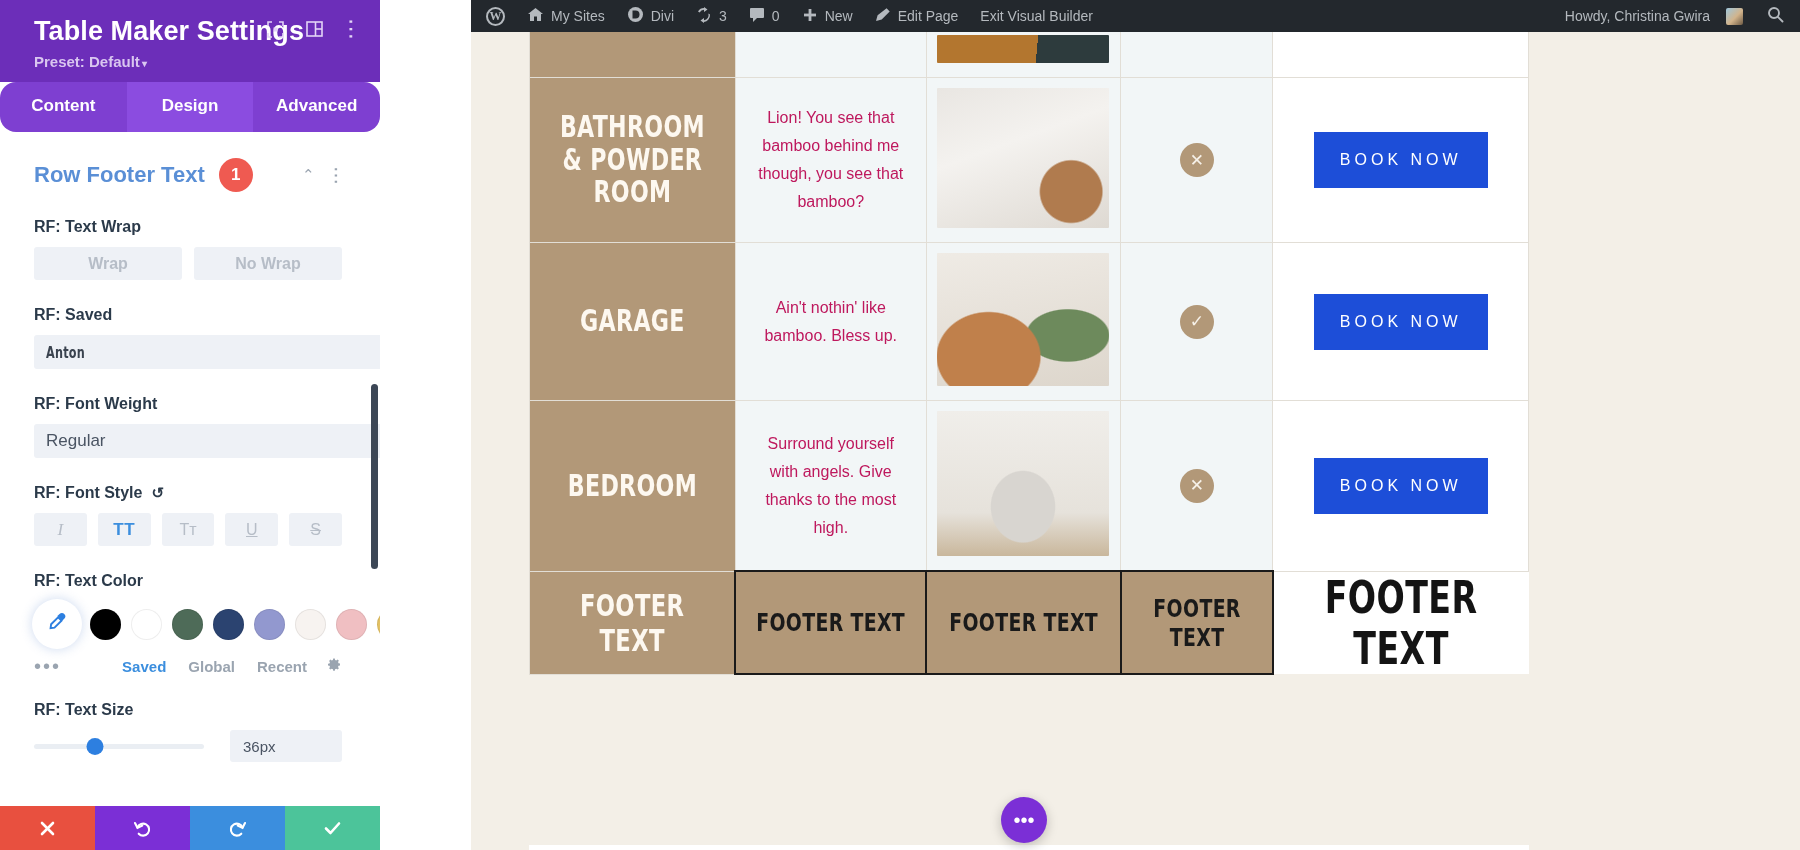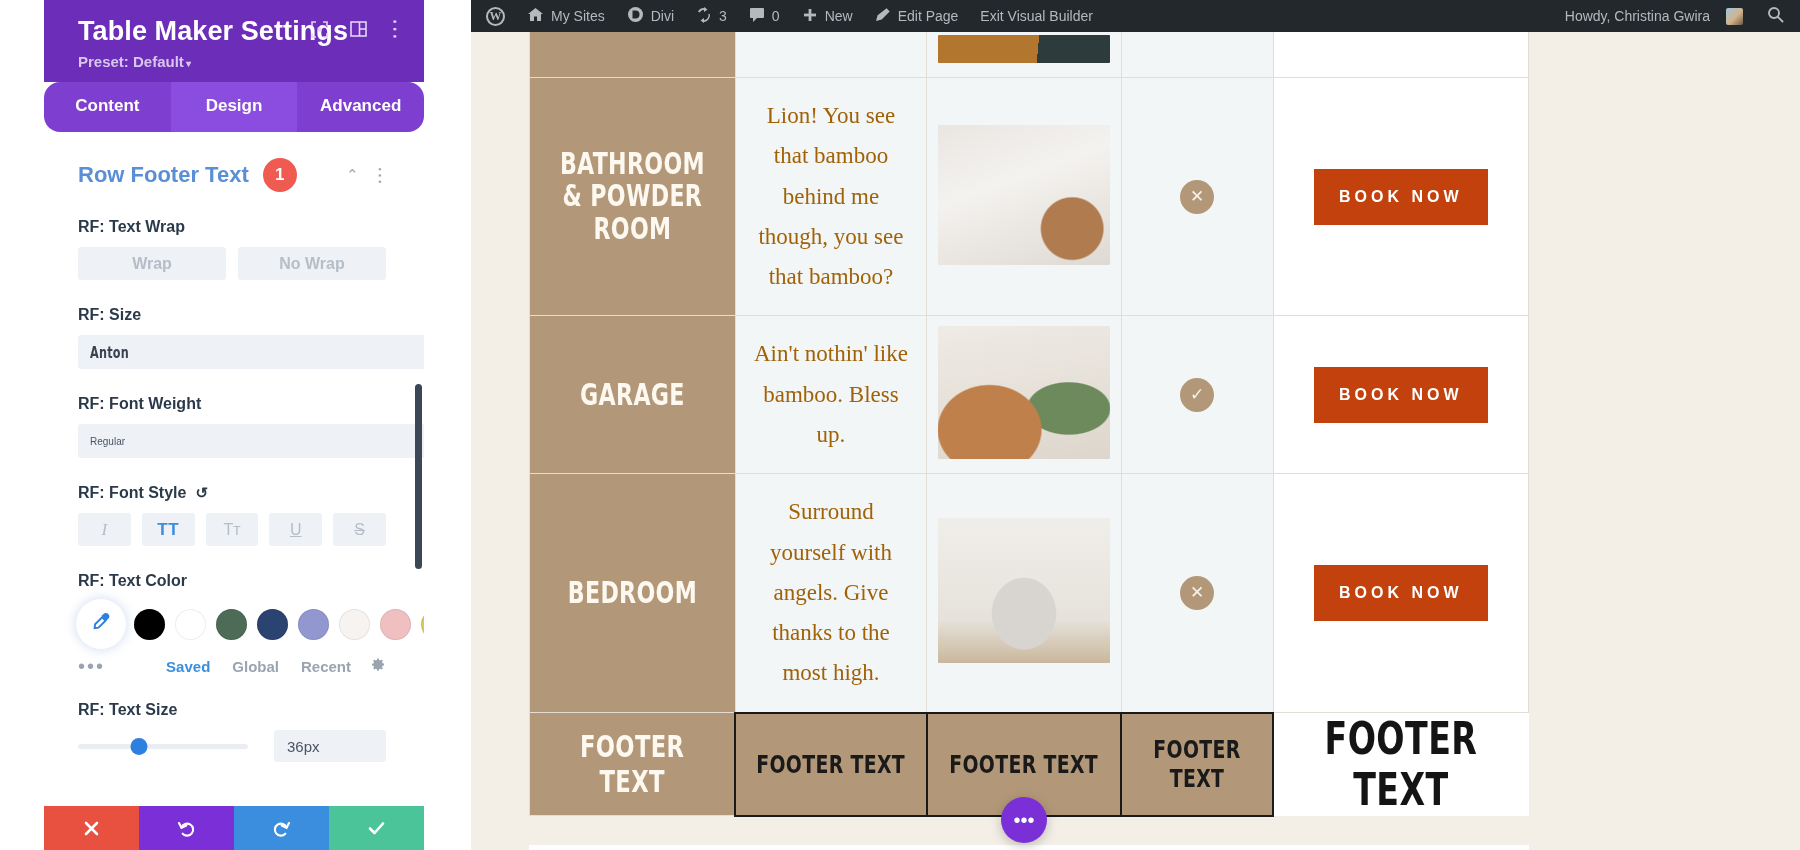--- a/index.html
+++ b/index.html
@@ -12,21 +12,20 @@
   }
   .screen { position: relative; width: 1800px; height: 850px; }
 
   
   .panel {
     position: absolute; left: 0; top: 0;
     width: 380px; height: 850px;
     background: #ffffff;
     display: flex; flex-direction: column;
     z-index: 40;
-    margin-left: 44px;
   }
   .panel-header {
     background: #6c2eb9;
     padding: 16px 22px 12px 34px;
     position: relative;
     flex: 0 0 auto;
   }
   .panel-title {
     color: #ffffff;
     font-size: 27px;
@@ -107,21 +106,21 @@
     color: #b6bdc7; font-size: 16px; font-weight: bold;
     cursor: pointer;
   }
 
   .select {
     height: 34px; background: #eef1f6; border-radius: 3px;
     display: flex; align-items: center;
     padding: 0 12px; position: relative; cursor: pointer;
     width: 385px;
   }
-  .select-value { font-size: 10px; color: #4a5463; }
+  .select-value { font-size: 17px; color: #4a5463; }
   .select-value.display-font {
     font-family: "Liberation Sans Narrow", "DejaVu Sans Condensed", "Liberation Sans", sans-serif;
     font-weight: bold; color: #3a434f; font-size: 16px;
     transform: scaleX(.78); transform-origin: left center;
     letter-spacing: .3px;
   }
   .select-arrows {
     position: absolute; right: 11px; top: 50%;
     transform: translateY(-50%);
     display: flex; flex-direction: column; gap: 2px;
@@ -264,22 +263,22 @@
     line-height: 1.08;
     letter-spacing: .4px;
     transform: scaleX(.82);
     text-transform: uppercase;
   }
   .c-quote {
     width: 196px; background: #f2f6f7;
     padding: 18px 16px; text-align: center;
   }
   .c-quote .txt {
-    font-family: Liberation Serif, serif;
-    font-size: 23px; color: #a16207; line-height: 1.75;
+    font-family: Liberation Sans, sans-serif;
+    font-size: 16px; color: #be185d; line-height: 1.75;
   }
   .c-img { width: 196px; background: #f2f6f7; text-align: center; padding: 10px 0; }
   .c-mark { width: 155px; background: #f2f6f7; text-align: center; }
   .c-book { width: 260px; background: #ffffff; text-align: center; }
 
   .photo {
     width: 172px; height: 0; display: inline-block;
     border-radius: 1px; position: relative; overflow: hidden;
   }
   .photo.p-bath { height: 140px;
@@ -303,22 +302,22 @@
   }
 
   .mark {
     width: 34px; height: 34px; border-radius: 50%;
     background: #b29878; color: #f6f1e9;
     display: inline-flex; align-items: center; justify-content: center;
     font-size: 17px;
   }
   .book-btn {
     display: inline-block;
-    background: #c2410c; color: #ffffff;
-    font-size: 16px; font-weight: bold;
+    background: #1d4ed8; color: #ffffff;
+    font-size: 16px; font-weight: normal;
     letter-spacing: 4px; line-height: 1.75;
     padding: 14px 0; width: 174px;
     text-align: center; cursor: pointer;
   }
 
   
   .footer-lbl { background: #b29878; border: 1px solid #e2ded6 !important; }
   .footer-cell {
     background: #b29878; text-align: center;
     border: 2px solid #1a1a1a !important;
@@ -404,21 +403,21 @@
 
         <div class="field">
           <div class="field-label">RF: Text Wrap</div>
           <div class="segment">
             <div class="seg-btn">Wrap</div>
             <div class="seg-btn">No Wrap</div>
           </div>
         </div>
 
         <div class="field">
-          <div class="field-label">RF: Size</div>
+          <div class="field-label">RF: Saved</div>
           <div class="select">
             <span class="select-value display-font">Anton</span>
             <span class="select-arrows">
                 <span>▲</span>
                 <span>▼</span>
               </span>
           </div>
         </div>
 
         <div class="field">

